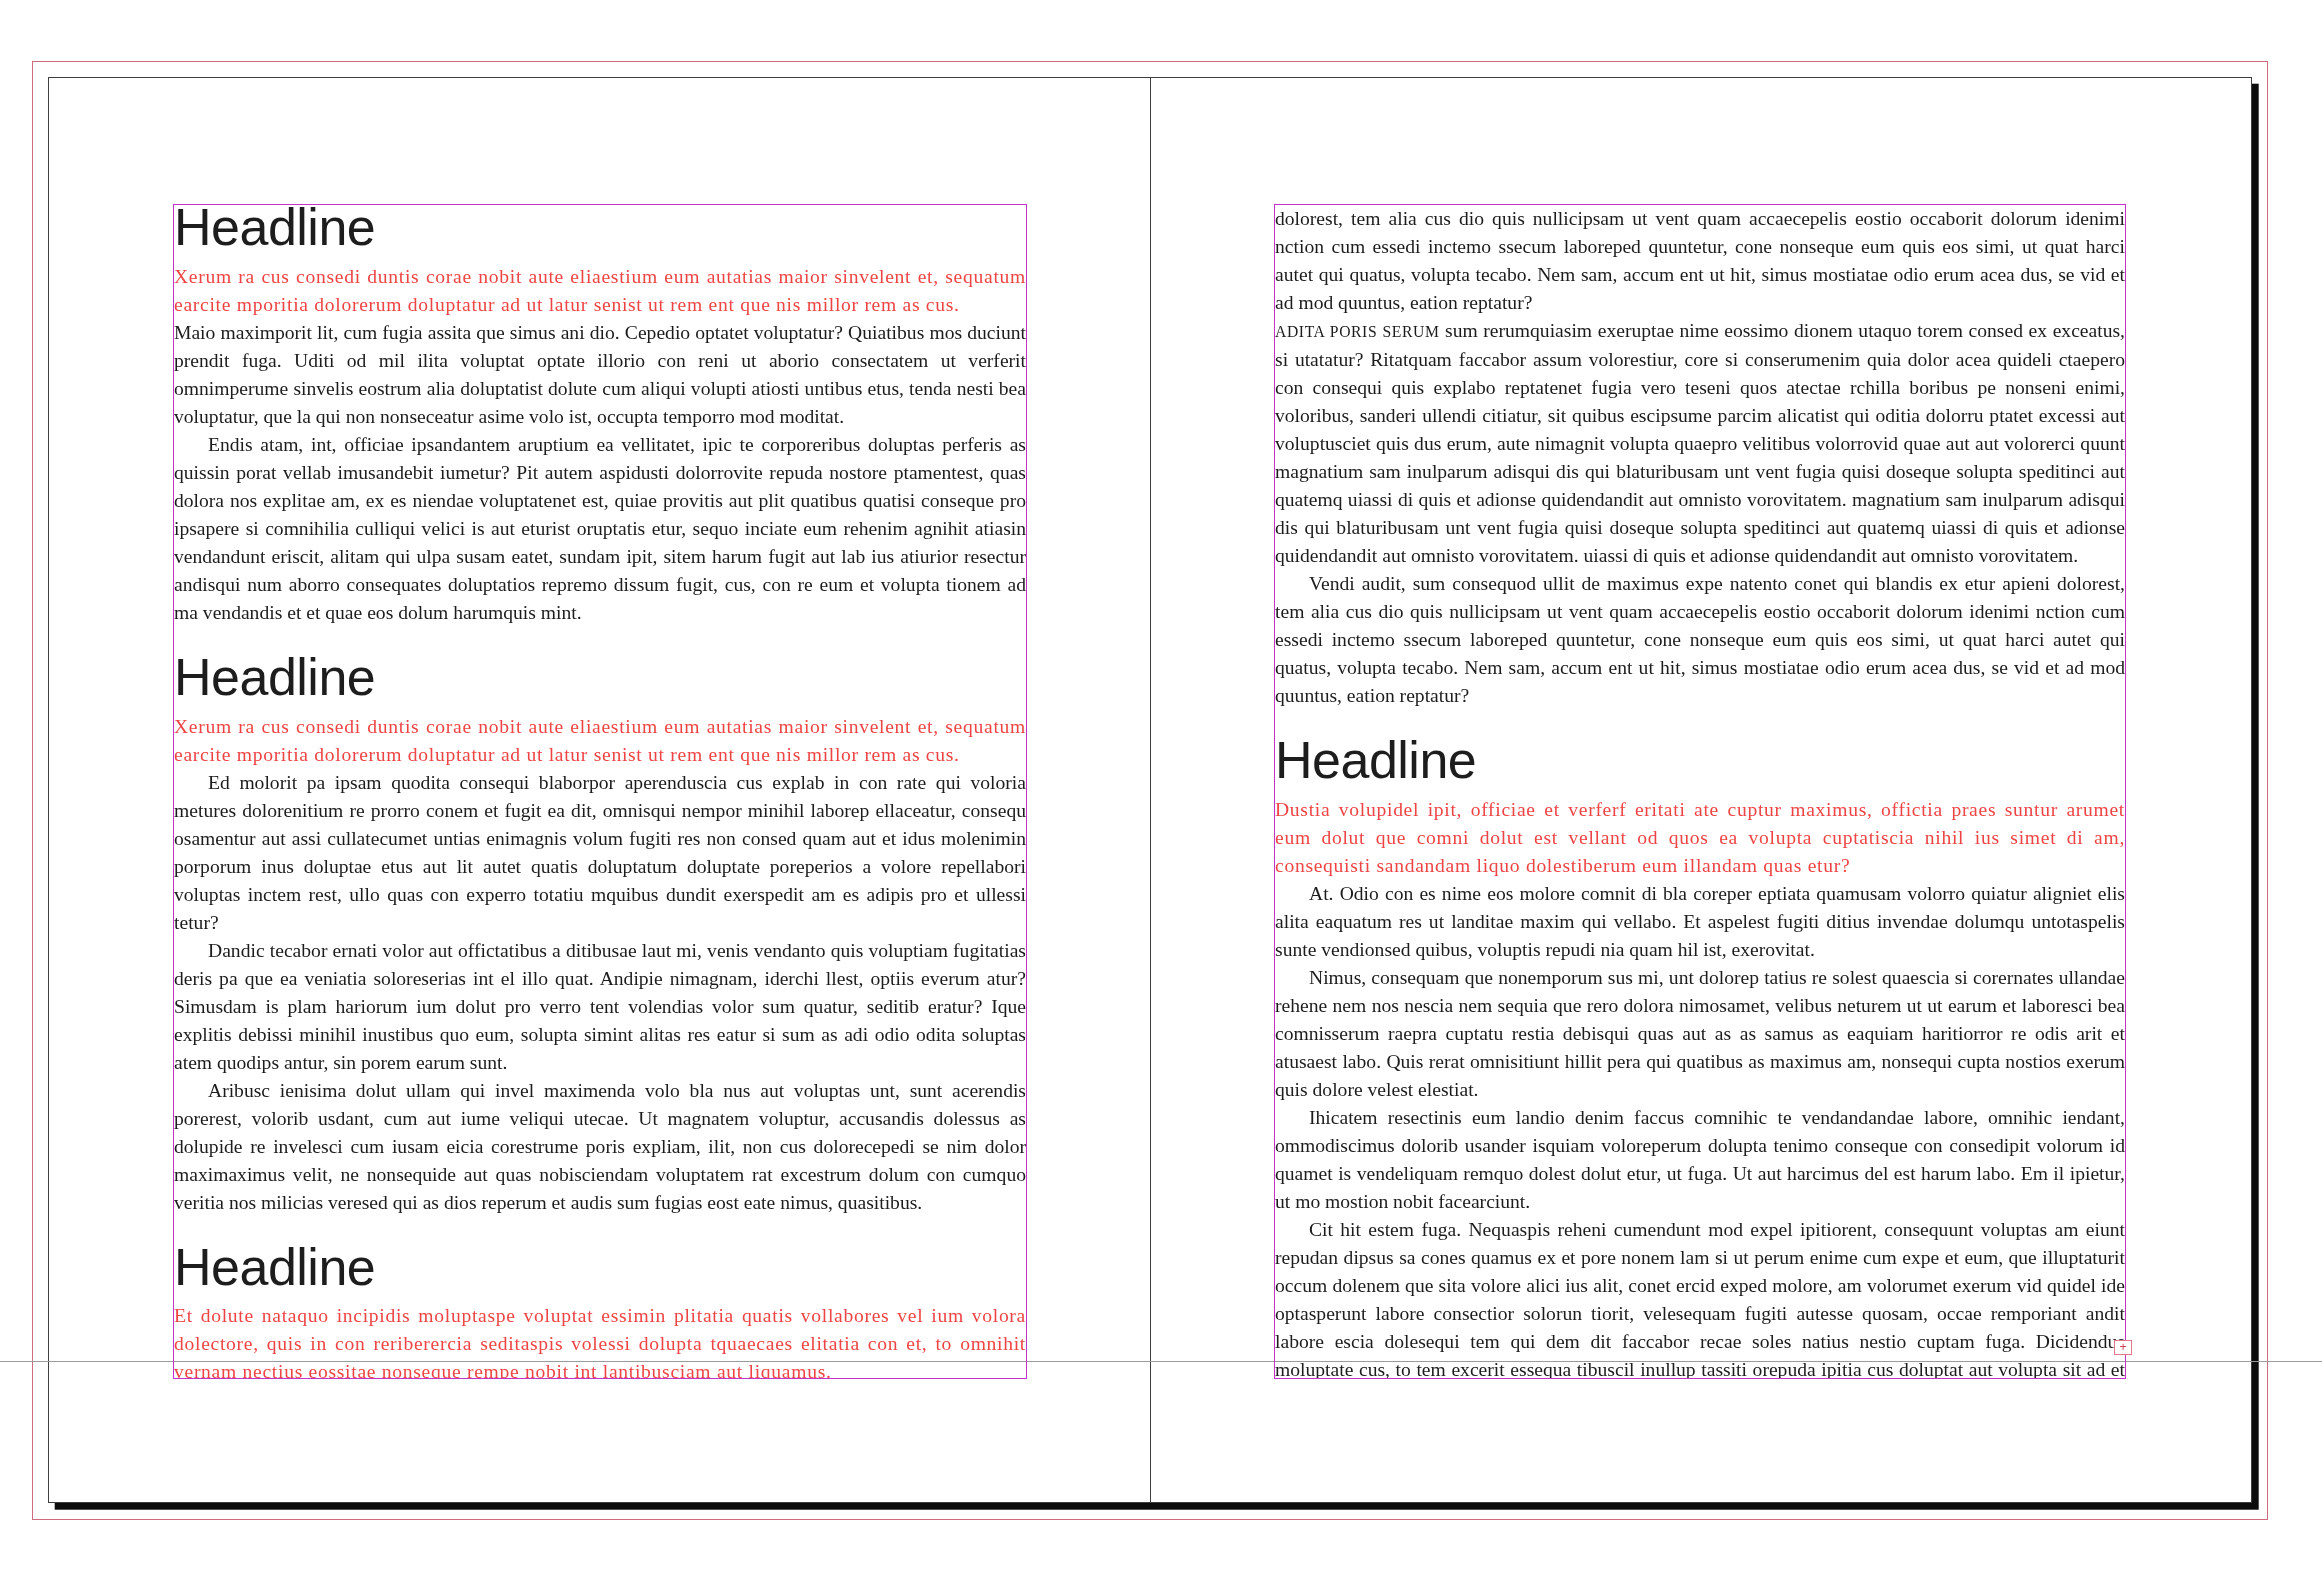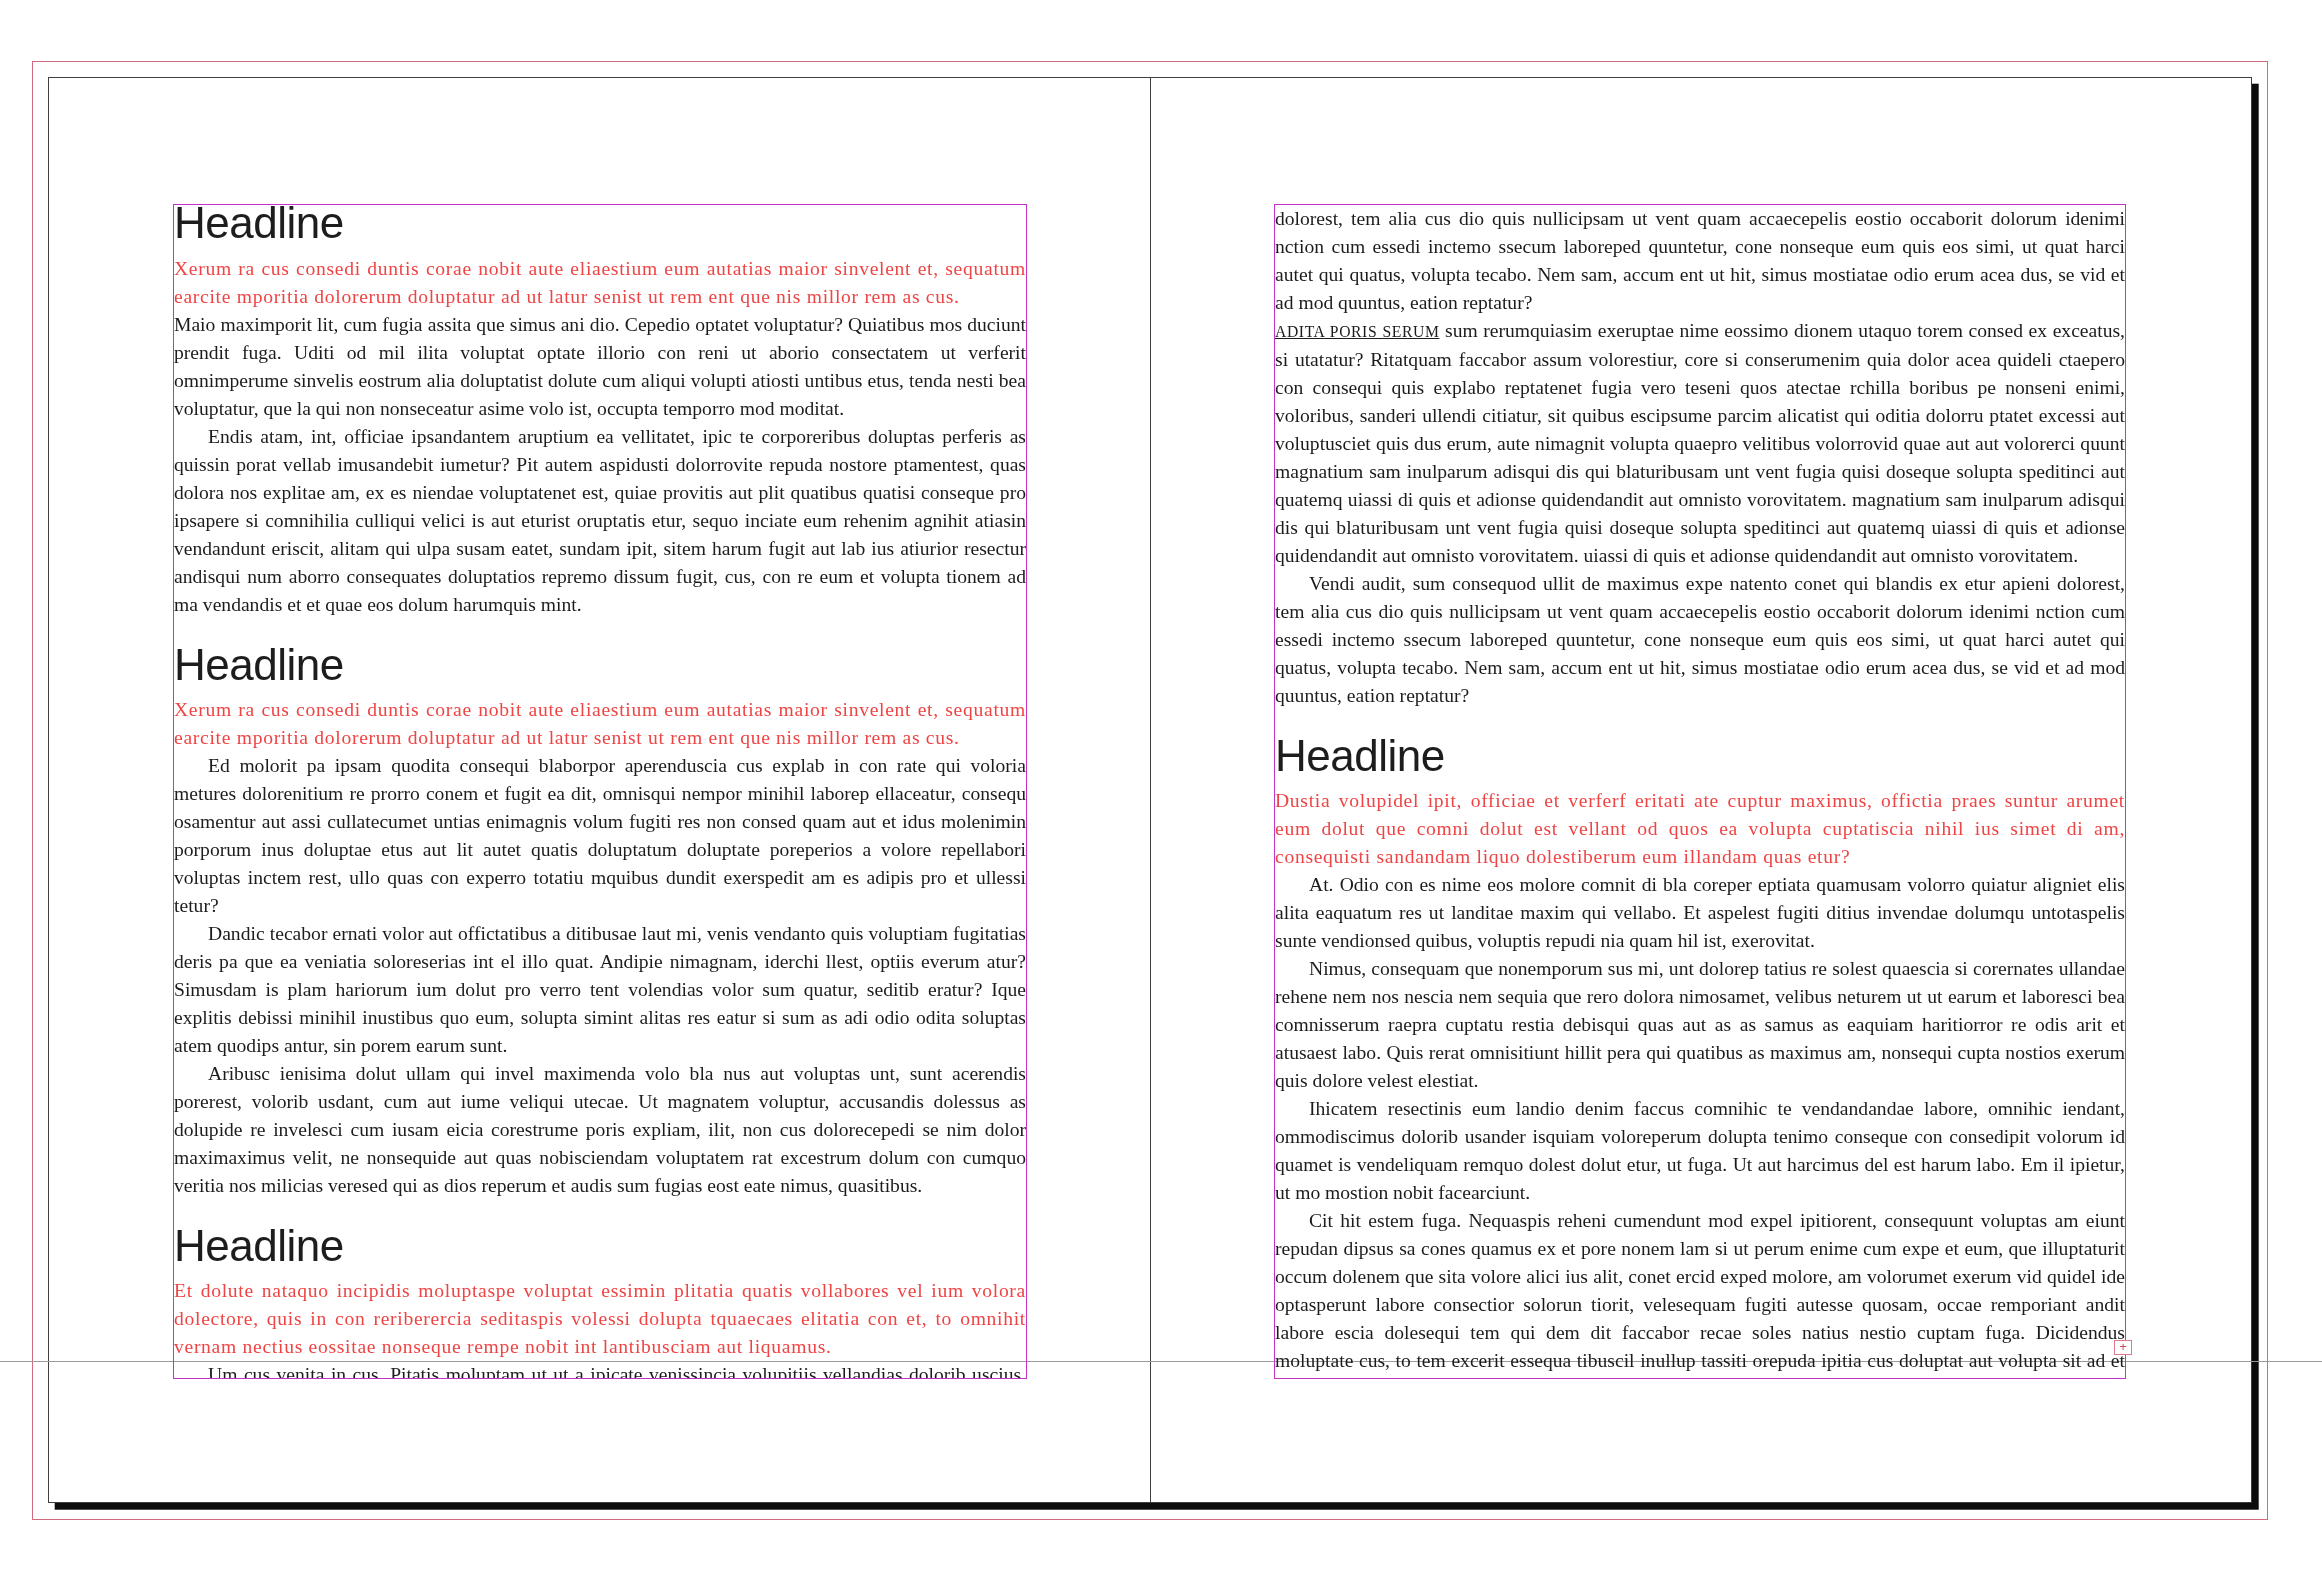--- a/index.html
+++ b/index.html
@@ -37,26 +37,26 @@
   }
   .text-frame.left{left:173px;width:852px;}
   .text-frame.right{left:1274px;width:850px;}
   .text-frame p{margin:0;text-align:justify;hyphens:none;}
   .body-para.indent{text-indent:34px;}
   .intro{
     color:#ef4444;letter-spacing:0.7px;text-align:justify;
   }
   .headline{
     font-family:"Liberation Sans",sans-serif;font-weight:400;
-    font-size:44px;line-height:1.04;letter-spacing:-0.5px;color:#1d1d1d;
+    font-size:52px;line-height:1.04;letter-spacing:-0.5px;color:#1d1d1d;
     margin:23px 0 8.6px 0;
   }
   .headline:first-child{margin-top:-4.8px;}
   .lead{
-    text-transform:uppercase;font-size:0.8em;letter-spacing:0.6px;text-decoration:underline;
+    text-transform:uppercase;font-size:0.8em;letter-spacing:0.6px;
   }
   
   .overset{
     position:absolute;left:2114px;top:1340px;width:16.3px;height:13.4px;
     border:1.9px solid #e2798b;background:#ffffff;z-index:4;
     display:flex;align-items:center;justify-content:center;
     font-family:"Liberation Sans",sans-serif;font-size:12.4px;line-height:1;
     color:#d04456;
   }
 </style>

